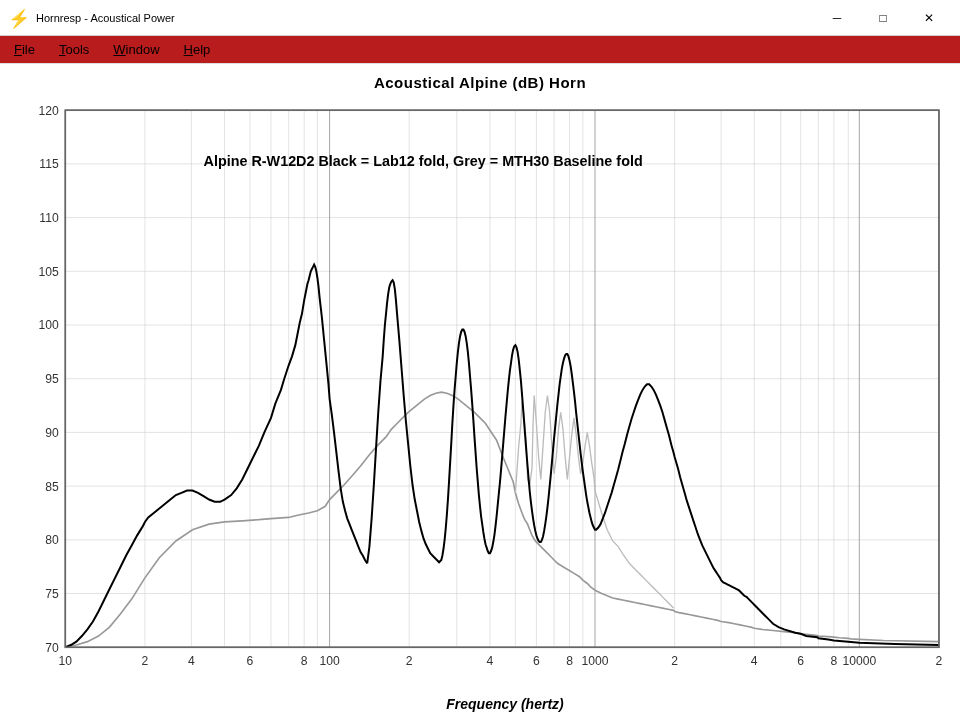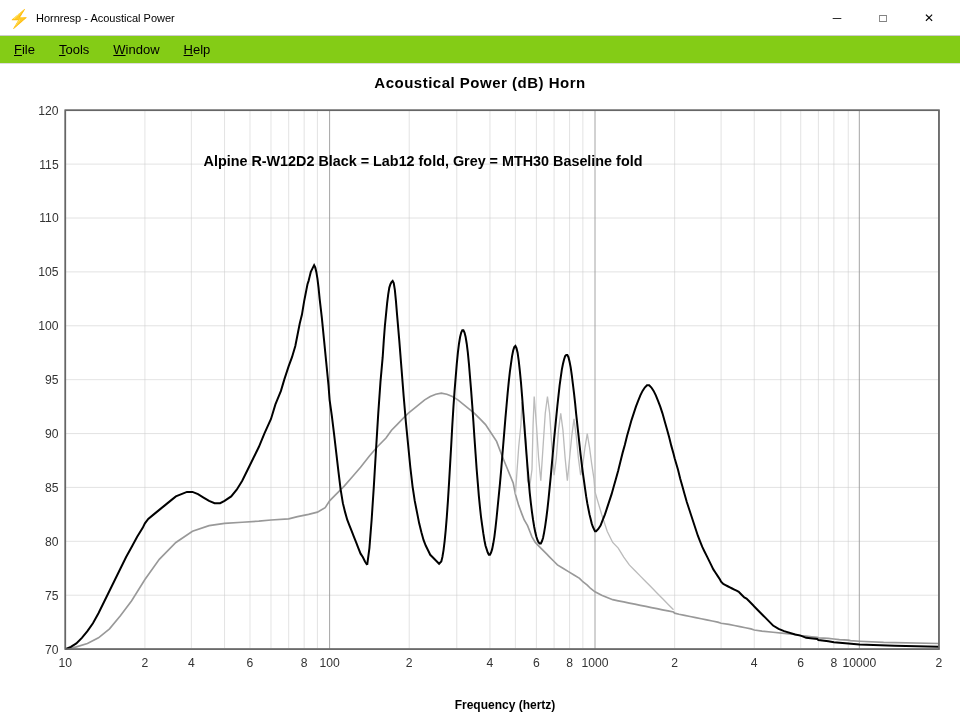--- a/index.html
+++ b/index.html
@@ -48,21 +48,21 @@
       align-items: center;
       justify-content: center;
       font-size: 12px;
       color: #000;
     }
 
     
     #menu-bar {
       display: flex;
       align-items: center;
-      background: #84cc16;
+      background: #b91c1c;
       height: 28px;
       padding: 0 4px;
       border-bottom: 1px solid #ddd;
       gap: 4px;
     }
     .menu-item {
       padding: 2px 10px;
       cursor: pointer;
       font-size: 13px;
       border-radius: 2px;
@@ -138,21 +138,21 @@
 </div>
 
 <div id="menu-bar">
   <div class="menu-item"><span>F</span>ile</div>
   <div class="menu-item"><span>T</span>ools</div>
   <div class="menu-item"><span>W</span>indow</div>
   <div class="menu-item"><span>H</span>elp</div>
 </div>
 
 <div id="chart-container">
-  <div id="chart-title">Acoustical Power (dB)   Horn</div>
+  <div id="chart-title">Acoustical Alpine (dB)   Horn</div>
   <div id="chart-area">
     <div id="y-axis-label"></div>
     <div id="chart-body">
       <div id="chart-svg-wrapper">
         <svg id="main-chart" viewBox="0 0 850 530" preserveAspectRatio="none">
 
           <rect x="50" y="10" width="790" height="480" fill="white" stroke="#999" stroke-width="1"></rect>
 
           <line x1="50" y1="10" x2="840" y2="10" stroke="#ccc" stroke-width="0.5"></line>
           <line x1="50" y1="58" x2="840" y2="58" stroke="#ccc" stroke-width="0.5"></line>
@@ -801,16 +801,16 @@
               745,484
               758,485
               768,486
               800,487
               840,488
             "></polyline>
 
           <rect x="50" y="10" width="790" height="480" fill="none" stroke="#666" stroke-width="1.5"></rect>
         </svg>
       </div>
-      <div id="x-axis-label" style="font-size:12px; font-weight:bold; padding: 4px 0 8px 50px;">Frequency (hertz)</div>
+      <div id="x-axis-label" style="font-size:14px; font-weight:bold; padding: 4px 0 8px 50px; font-style: italic;">Frequency (hertz)</div>
     </div>
   </div>
 </div>
 
 </body></html>

